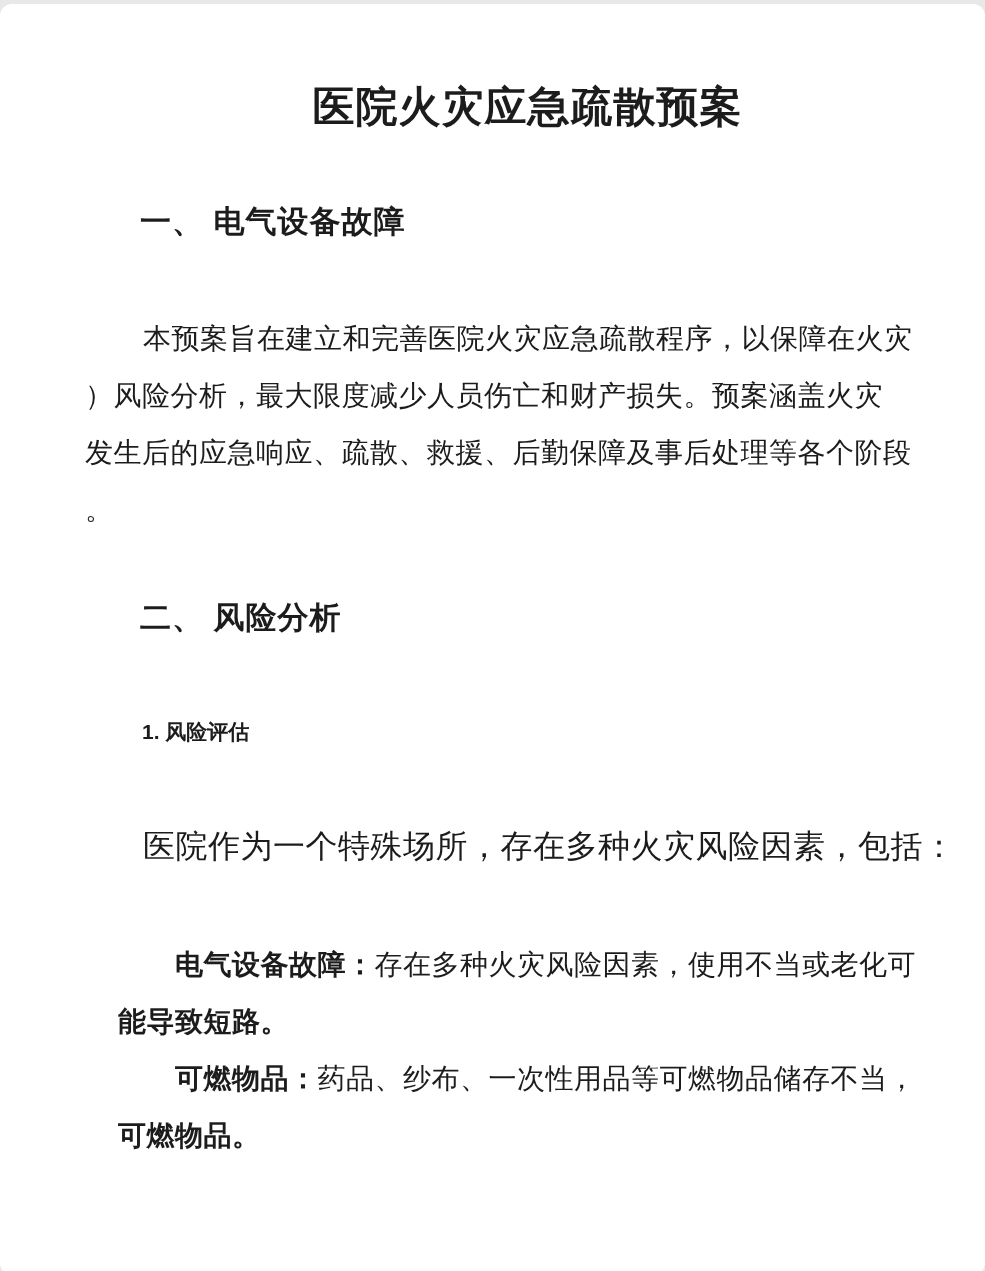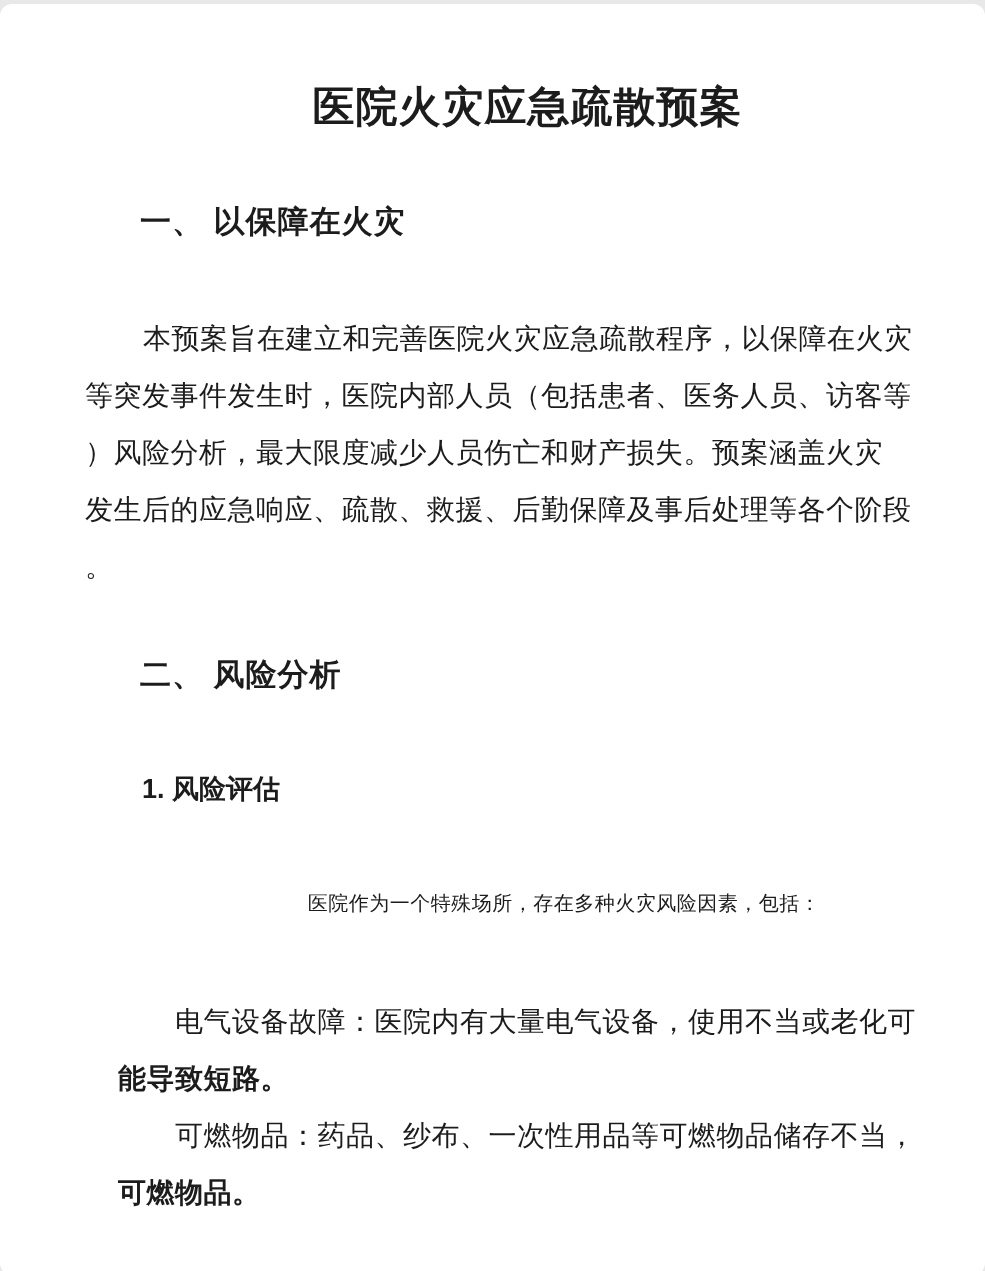--- a/index.html
+++ b/index.html
@@ -38,91 +38,89 @@
     white-space: nowrap;
   }
   .heading-one { margin-top: 73px; }
   .heading-two { margin-top: 61px; }
   .sub-heading {
     margin: 0;
     margin-top: 79px;
     margin-left: 142px;
     font-family: "Liberation Sans", "DejaVu Sans", sans-serif;
     font-weight: bold;
-    font-size: 27px;
+    font-size: 21px;
     line-height: 32px;
     white-space: nowrap;
   }
   .paragraph { margin-top: 69px; }
   .para-line {
     margin-left: 85px;
     font-size: 28px;
     line-height: 57px;
     letter-spacing: 0.5px;
     white-space: nowrap;
   }
   .para-line.first-line { padding-left: 58px; }
   .intro-line {
     margin-top: 70px;
     margin-left: 143px;
-    font-size: 20px;
+    font-size: 32px;
     line-height: 57px;
     letter-spacing: 0.5px;
     white-space: nowrap;
-    text-align: center;
   }
   .risk-list { margin-top: 61px; }
   .risk-line-first {
     margin-left: 175px;
     font-size: 28px;
     line-height: 57px;
     letter-spacing: 0.5px;
     white-space: nowrap;
   }
   .risk-line-rest {
     margin-left: 118px;
     font-size: 28px;
     line-height: 57px;
     letter-spacing: 0.5px;
     white-space: nowrap;
     font-weight: bold;
   }
   .risk-label {
     font-family: "Liberation Sans", "DejaVu Sans", sans-serif;
-    font-weight: normal;
+    font-weight: bold;
   }
 </style>
 </head>
 <body>
 
 <div class="page">
 
   <h1 class="doc-title">医院火灾应急疏散预案</h1>
 
-  <h2 class="section-heading heading-one">一、 以保障在火灾</h2>
+  <h2 class="section-heading heading-one">一、 电气设备故障</h2>
 
   <div class="paragraph">
     <div class="para-line first-line">本预案旨在建立和完善医院火灾应急疏散程序，以保障在火灾</div>
-    <div class="para-line">等突发事件发生时，医院内部人员（包括患者、医务人员、访客等</div>
     <div class="para-line">）风险分析，最大限度减少人员伤亡和财产损失。预案涵盖火灾</div>
     <div class="para-line">发生后的应急响应、疏散、救援、后勤保障及事后处理等各个阶段</div>
     <div class="para-line">。</div>
   </div>
 
   <h2 class="section-heading heading-two">二、 风险分析</h2>
 
   <h3 class="sub-heading">1. 风险评估</h3>
 
   <div class="intro-line">医院作为一个特殊场所，存在多种火灾风险因素，包括：</div>
 
   <div class="risk-list">
 
     <div class="risk-item">
       <div class="risk-line-first">
-        <span class="risk-label">电气设备故障：</span><span>医院内有大量电气设备，使用不当或老化可</span>
+        <span class="risk-label">电气设备故障：</span><span>存在多种火灾风险因素，使用不当或老化可</span>
       </div>
       <div class="risk-line-rest">能导致短路。</div>
     </div>
 
     <div class="risk-item">
       <div class="risk-line-first">
         <span class="risk-label">可燃物品：</span><span>药品、纱布、一次性用品等可燃物品储存不当，</span>
       </div>
       <div class="risk-line-rest">可燃物品。</div>
     </div>

